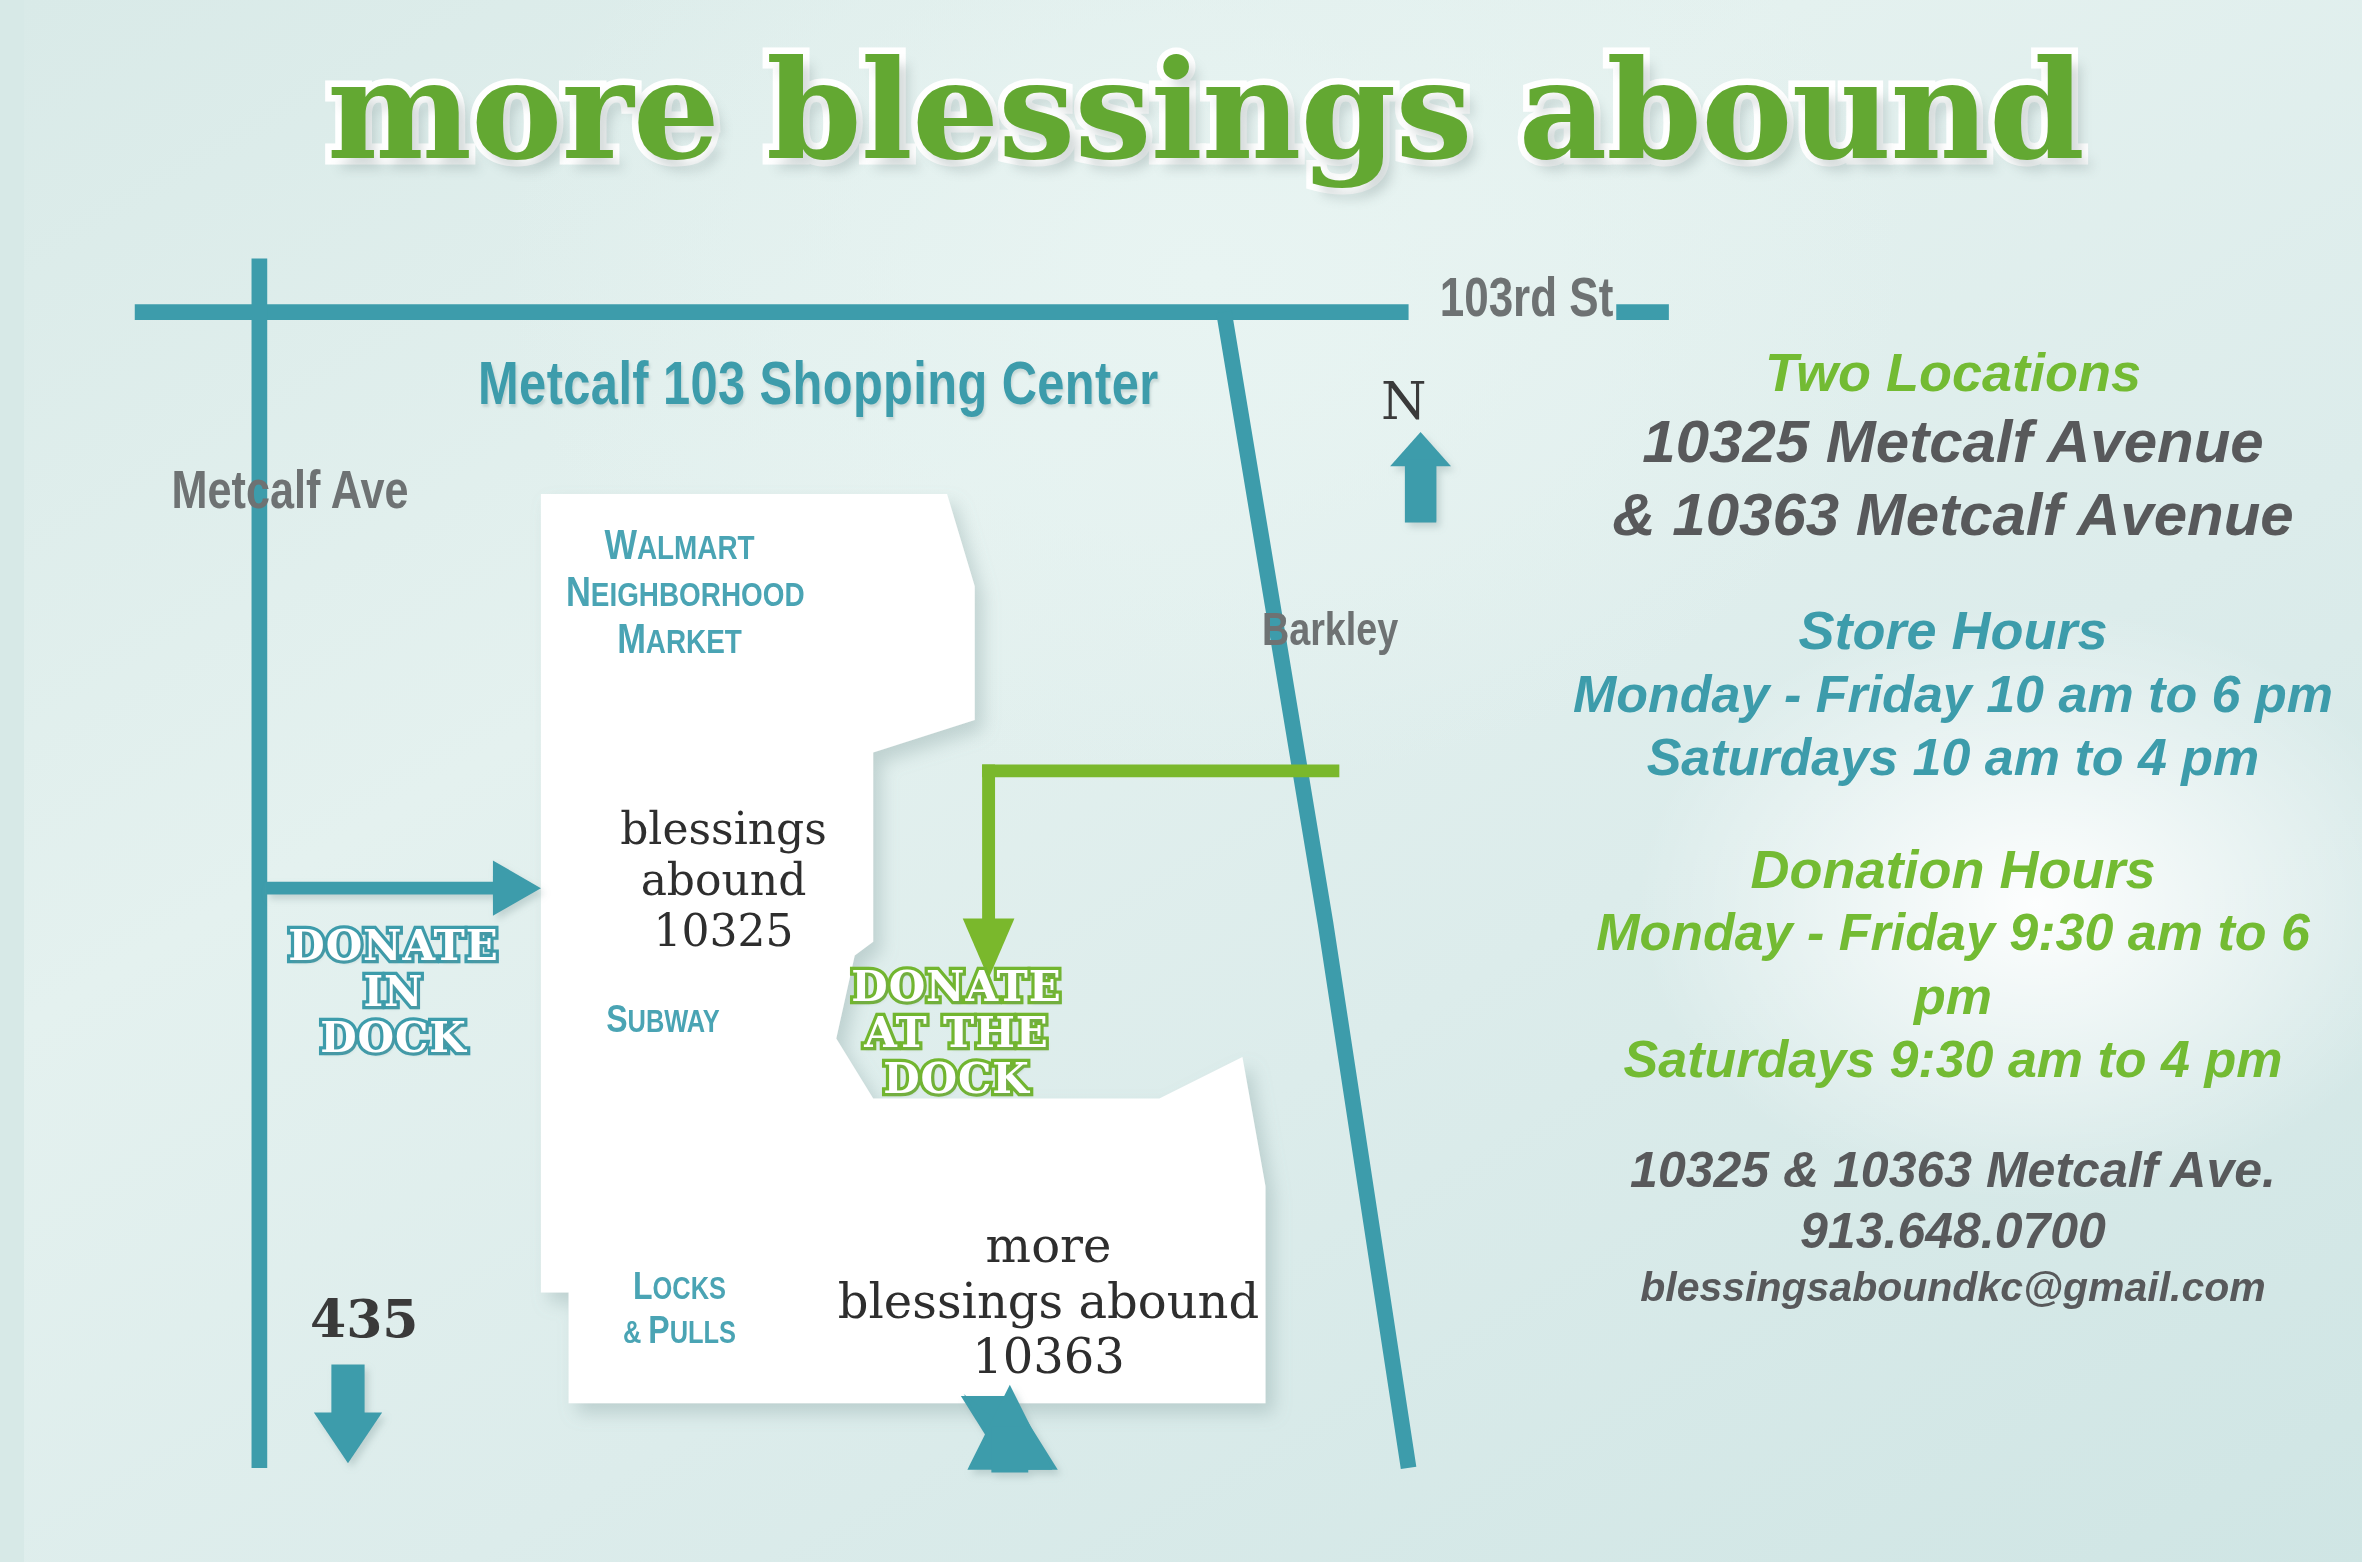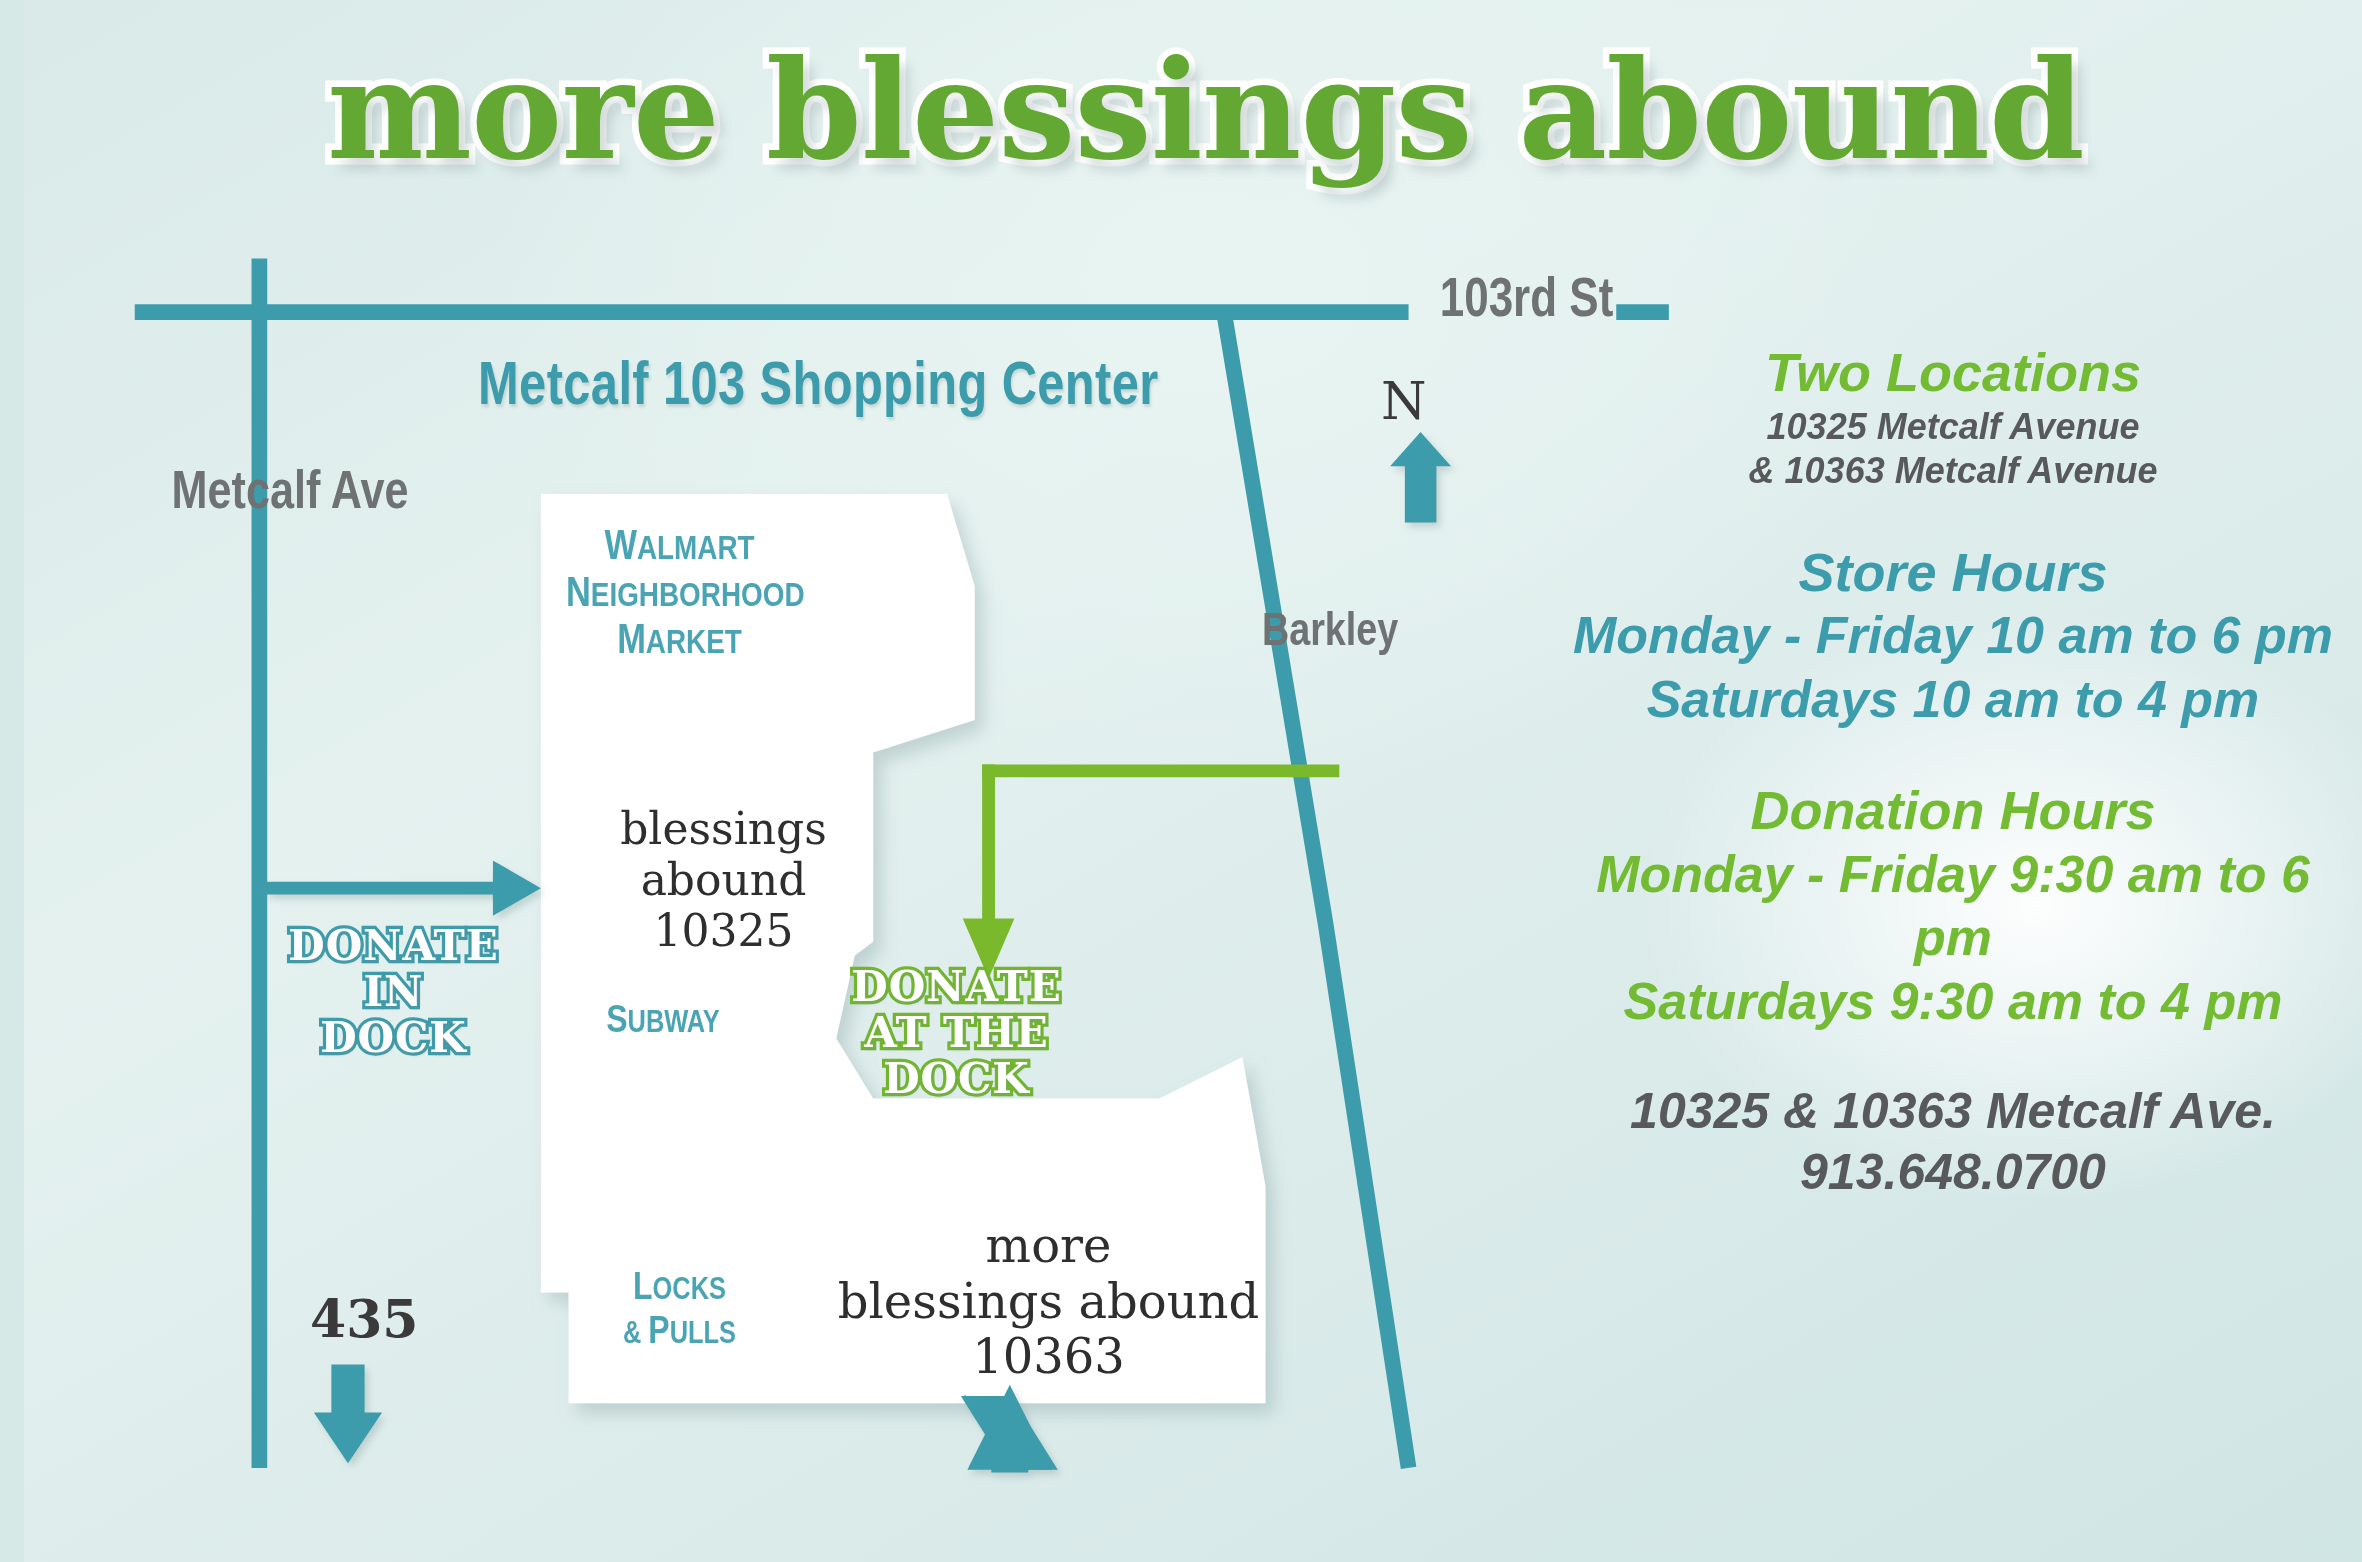--- a/index.html
+++ b/index.html
@@ -114,21 +114,21 @@
 
   
   #info{
     position:absolute;left:1532px;top:341px;width:794px;text-align:center;
     font-family:"Liberation Sans Narrow","Liberation Sans",sans-serif;
     font-weight:700;
   }
   #info .blk{margin-bottom:0;font-style:italic;}
   .hd-green{color:#73bb33;font-size:54px;line-height:1.18;}
   .hd-teal{color:#3d9cab;font-size:54px;line-height:1.18;}
-  .ln-gray{color:#58595b;font-size:36px;line-height:1.22;}
+  .ln-gray{color:#58595b;font-size:60px;line-height:1.22;}
   .ln-teal{color:#3d9cab;font-size:52px;line-height:1.22;}
   .ln-green{color:#73bb33;font-size:52px;line-height:1.22;}
   .ln-gray-sm{color:#58595b;font-size:50px;line-height:1.22;}
   .ln-gray-xs{color:#58595b;font-size:41px;line-height:1.26;}
   .gap{height:48px;}
 </style>
 </head>
 <body>
 
 <div id="poster">
@@ -279,18 +279,19 @@
       <div class="hd-green">Donation Hours</div>
       <div class="ln-green">Monday - Friday  9:30 am to 6 pm</div>
       <div class="ln-green">Saturdays  9:30 am to 4 pm</div>
     </div>
 
     <div class="gap"></div>
 
     <div class="blk">
       <div class="ln-gray-sm">10325 &amp; 10363 Metcalf Ave.</div>
       <div class="ln-gray-sm">913.648.0700</div>
+      <div class="ln-gray-xs">blessingsaboundkc@gmail.com</div>
     </div>
 
   </div>
 
 </div>
 
 
 </body></html>

